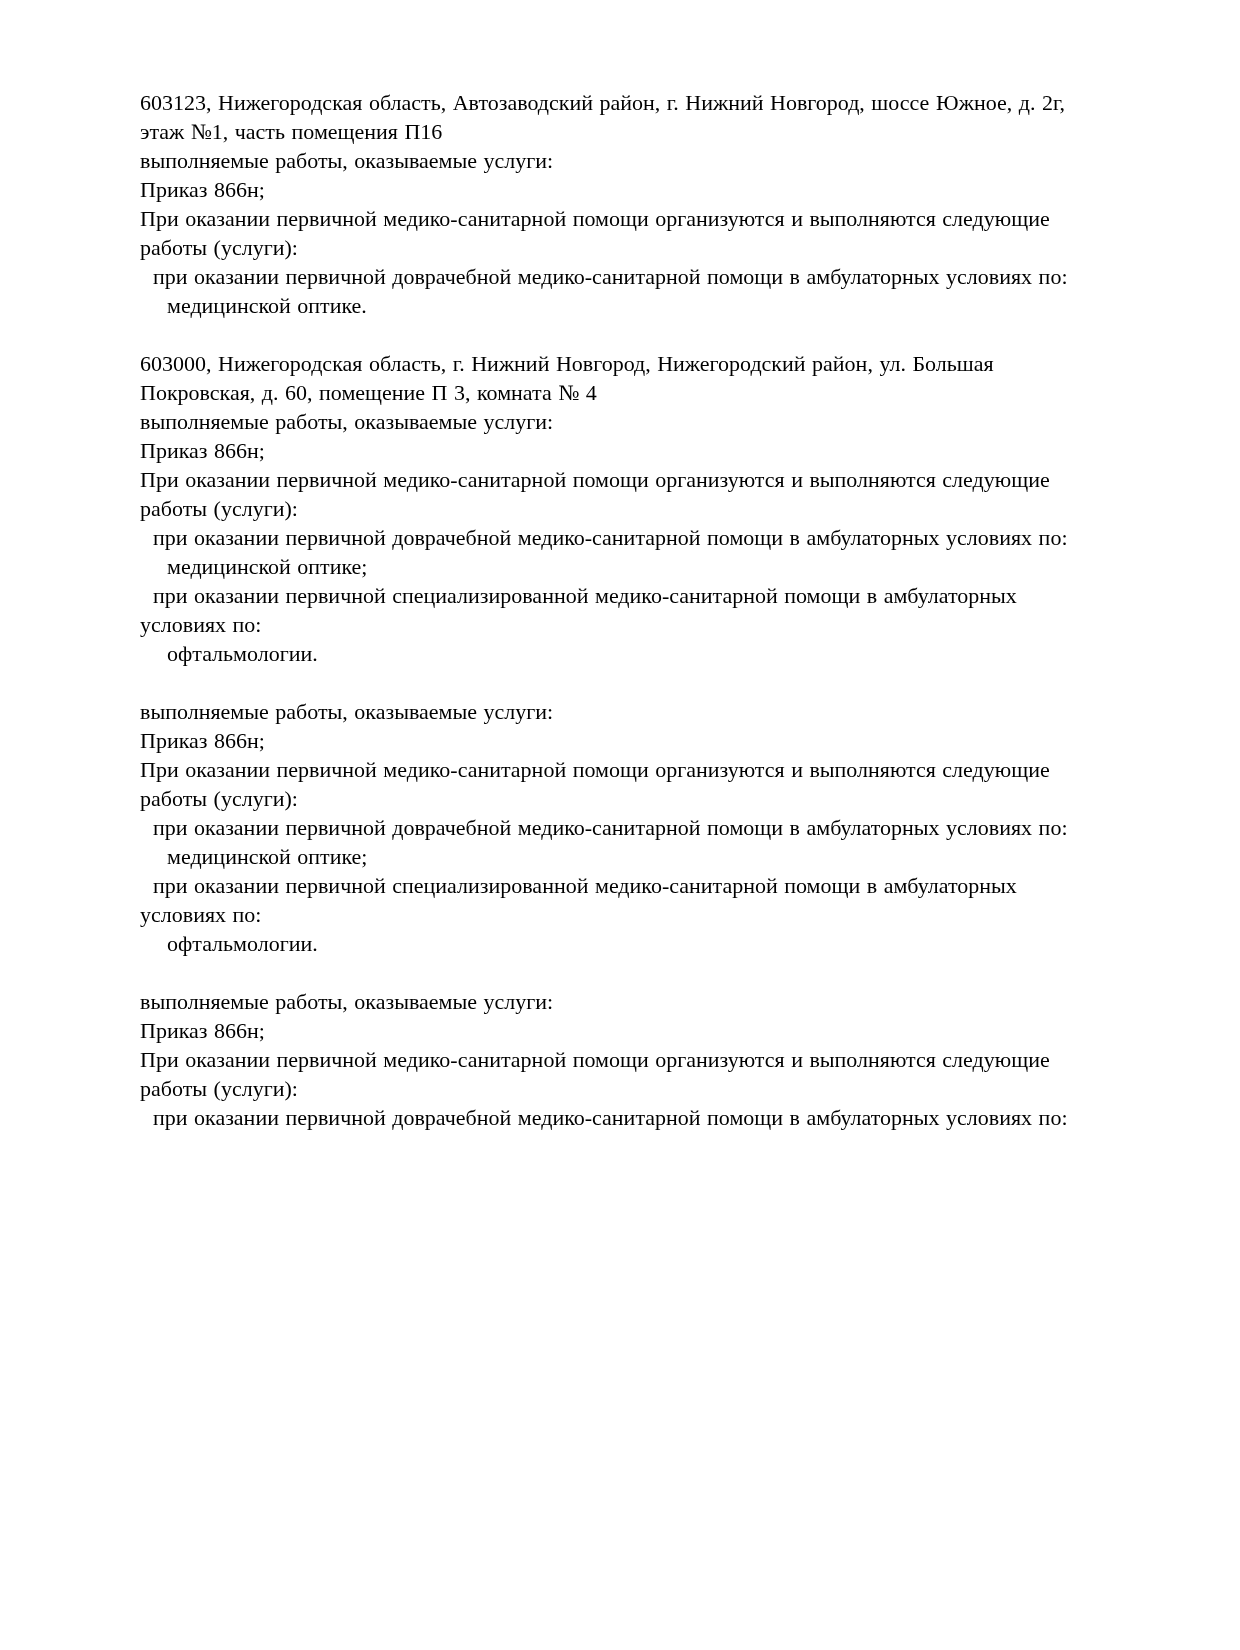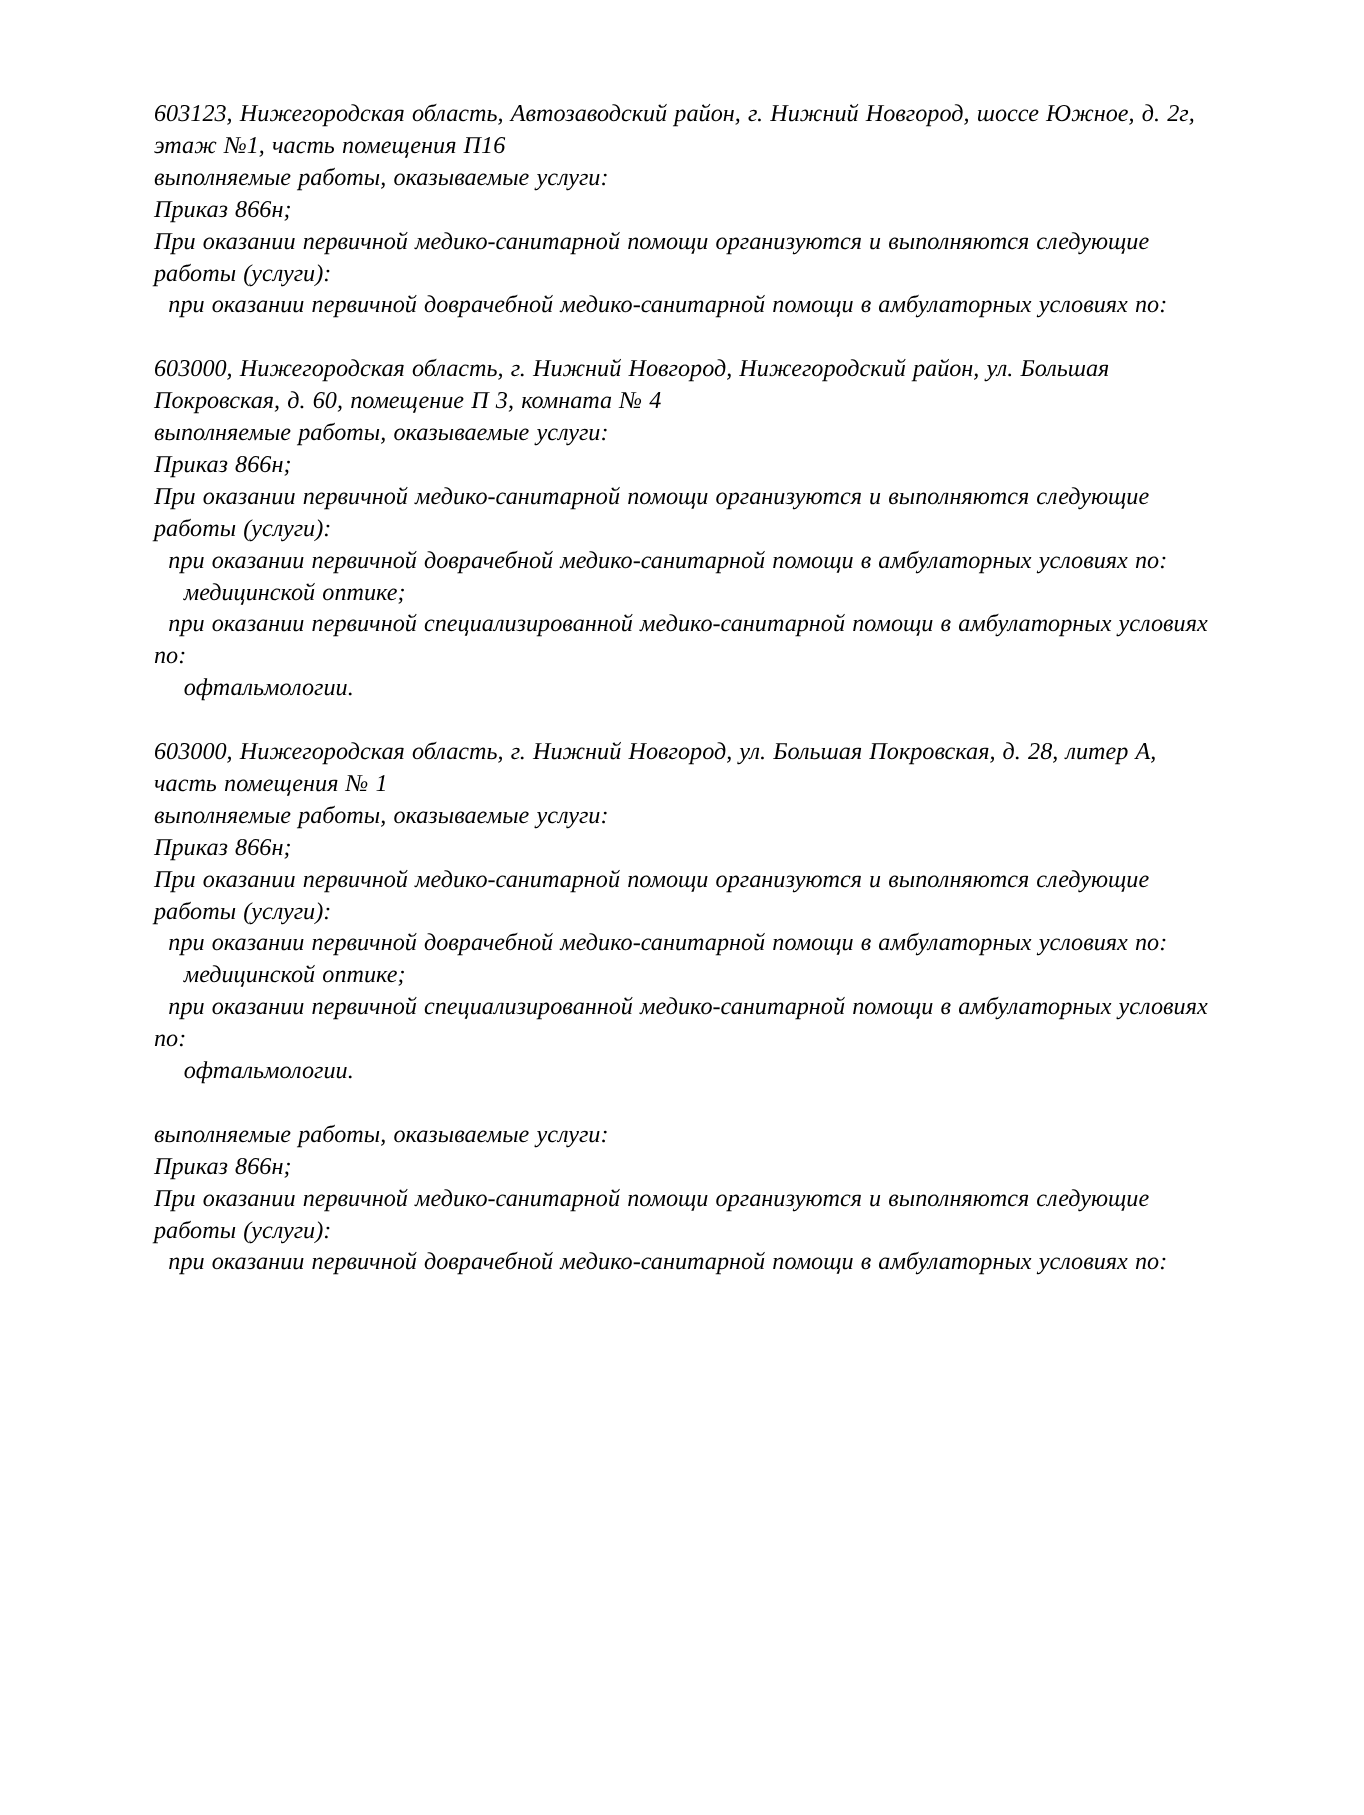--- a/index.html
+++ b/index.html
@@ -16,21 +16,20 @@
     color: #000000;
     font-family: "Liberation Serif", "DejaVu Serif", serif;
     font-size: 22px;
     line-height: 29px;
     box-sizing: border-box;
     padding: 88px 135px 60px 140px;
     overflow: hidden;
   }
   .content {
     width: 965px;
-    font-style: italic;
   }
   .block {
     margin: 0 0 29px 0;
   }
   .block:first-child {
     margin-top: 0;
   }
   p.line {
     margin: 0;
     padding: 0;
@@ -46,33 +45,33 @@
 <body>
 
 <div class="page">
   <div class="content">
       <div class="block">
         <p class="line indent-0">603123, Нижегородская область, Автозаводский район, г. Нижний Новгород, шоссе Южное, д. 2г, этаж №1, часть помещения П16</p>
         <p class="line indent-0">выполняемые работы, оказываемые услуги:</p>
         <p class="line indent-0">Приказ 866н;</p>
         <p class="line indent-0">При оказании первичной медико-санитарной помощи организуются и выполняются следующие работы (услуги):</p>
         <p class="line indent-1">при оказании первичной доврачебной медико-санитарной помощи в амбулаторных условиях по:</p>
+        <p class="line indent-2">медицинской оптике.</p>
       </div>
       <div class="block">
         <p class="line indent-0">603000, Нижегородская область, г. Нижний Новгород, Нижегородский район, ул. Большая Покровская, д. 60, помещение П 3, комната № 4</p>
         <p class="line indent-0">выполняемые работы, оказываемые услуги:</p>
         <p class="line indent-0">Приказ 866н;</p>
         <p class="line indent-0">При оказании первичной медико-санитарной помощи организуются и выполняются следующие работы (услуги):</p>
         <p class="line indent-1">при оказании первичной доврачебной медико-санитарной помощи в амбулаторных условиях по:</p>
         <p class="line indent-2">медицинской оптике;</p>
         <p class="line indent-1">при оказании первичной специализированной медико-санитарной помощи в амбулаторных условиях по:</p>
         <p class="line indent-2">офтальмологии.</p>
       </div>
       <div class="block">
-        <p class="line indent-0">603000, Нижегородская область, г. Нижний Новгород, ул. Большая Покровская, д. 28, литер А, часть помещения № 1</p>
         <p class="line indent-0">выполняемые работы, оказываемые услуги:</p>
         <p class="line indent-0">Приказ 866н;</p>
         <p class="line indent-0">При оказании первичной медико-санитарной помощи организуются и выполняются следующие работы (услуги):</p>
         <p class="line indent-1">при оказании первичной доврачебной медико-санитарной помощи в амбулаторных условиях по:</p>
         <p class="line indent-2">медицинской оптике;</p>
         <p class="line indent-1">при оказании первичной специализированной медико-санитарной помощи в амбулаторных условиях по:</p>
         <p class="line indent-2">офтальмологии.</p>
       </div>
       <div class="block">
         <p class="line indent-0">выполняемые работы, оказываемые услуги:</p>

